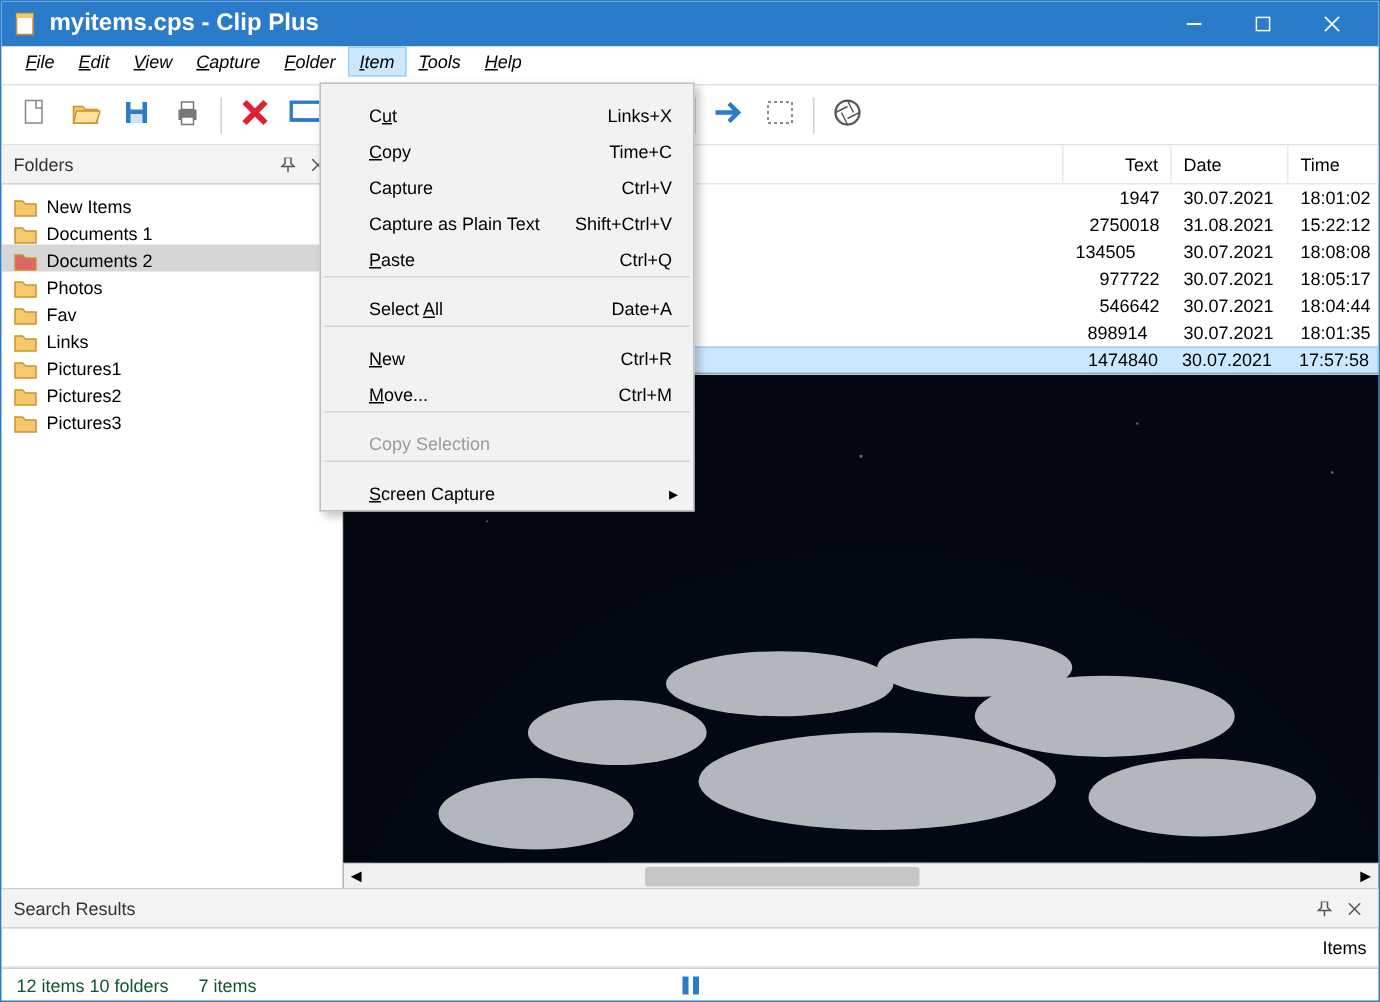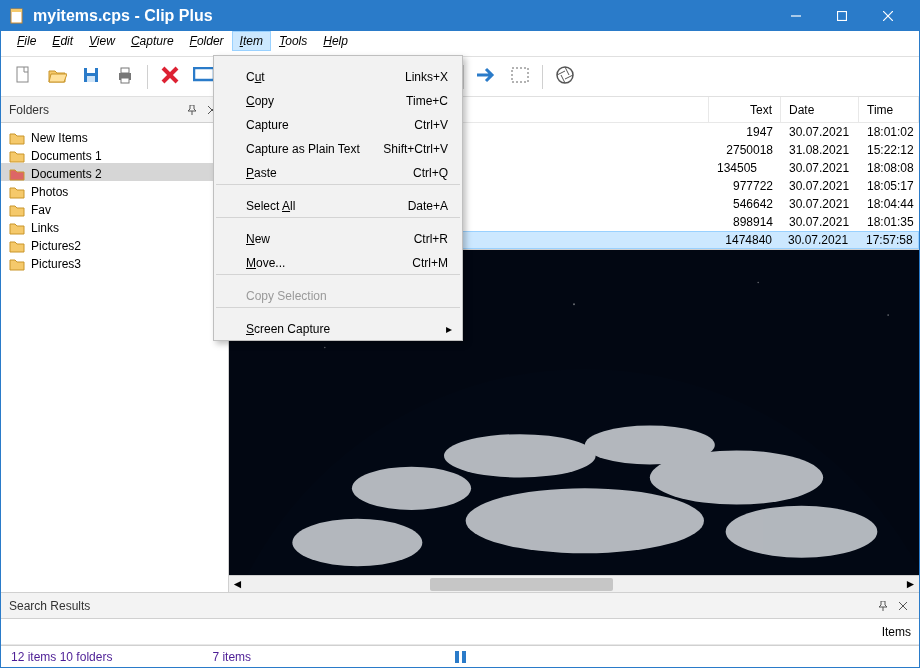--- a/index.html
+++ b/index.html
@@ -41,21 +41,21 @@
 .dropdown { position: absolute; left: 213px; top: 55px; width: 250px; background:#f2f2f2; border:1px solid #bfbfbf; box-shadow: 3px 3px 6px rgba(0,0,0,0.25); padding: 4px 0; z-index: 100; }
 .dropdown .ditem { height: 24px; display:flex; align-items:flex-end; padding: 0 14px 0 32px; position:relative; }
 .dropdown .ditem.disabled { color:#9a9a9a; }
 .dropdown .ditem .lbl .ul { text-decoration: underline; }
 .dropdown .ditem .shc { position:absolute; right:14px; }
 .dropdown .dsep { height:1px; background:#d4d4d4; margin: 4px 2px; }
 .dropdown .arrowr { position:absolute; right:10px; }
 .search { border-top:1px solid #d0d0d0; }
 .search .pane-hdr { background:#f3f3f3; }
 .search .search-row { height:26px; display:flex; align-items:center; padding:0 8px; border-bottom:1px solid #e8e8e8;justify-content:flex-end; }
-.status { height: 22px; border-top:1px solid #d0d0d0; display:flex; align-items:center; padding:0 10px; gap: 20px; color:#4c1d95; font-size:12px; position:relative; }
+.status { height: 22px; border-top:1px solid #d0d0d0; display:flex; align-items:center; padding:0 10px; gap: 20px; color:#14532d; font-size:12px; position:relative; }
 .status .pbar { position:absolute; left:50%; transform:translateX(-50%); width:18px; height:14px; display:flex; gap:3px; align-items:center; justify-content:center; }
 .status .pbar span { width:4px; height:12px; background:#2a7bc9; }
 </style>
 </head>
 <body>
 
 <div class="titlebar">
   <span class="icon">
     <svg width="16" height="16">
         <rect x="2" y="1" width="11" height="14" fill="#fff" stroke="#d08a2a"></rect>
@@ -244,20 +244,26 @@
         <div class="folder-item">
           <span class="folder-icon"><svg width="16" height="14">
               <path d="M1 3h5l2 2h7v8H1z" fill="#f5c96b" stroke="#c9952a"></path>
             </svg></span>
           <span>Links</span>
         </div>
         <div class="folder-item">
           <span class="folder-icon"><svg width="16" height="14">
               <path d="M1 3h5l2 2h7v8H1z" fill="#f5c96b" stroke="#c9952a"></path>
             </svg></span>
+          <span>Pictures1</span>
+        </div>
+        <div class="folder-item">
+          <span class="folder-icon"><svg width="16" height="14">
+              <path d="M1 3h5l2 2h7v8H1z" fill="#f5c96b" stroke="#c9952a"></path>
+            </svg></span>
           <span>Pictures2</span>
         </div>
         <div class="folder-item">
           <span class="folder-icon"><svg width="16" height="14">
               <path d="M1 3h5l2 2h7v8H1z" fill="#f5c96b" stroke="#c9952a"></path>
             </svg></span>
           <span>Pictures3</span>
         </div>
       </div>
   </div>
@@ -295,21 +301,21 @@
           <div class="cell" style="width:60px">18:05:17</div>
         </div>
         <div class="row">
           <div class="cell" style="flex:1"></div>
           <div class="cell" style="width:72px;text-align:right">546642</div>
           <div class="cell" style="width:78px">30.07.2021</div>
           <div class="cell" style="width:60px">18:04:44</div>
         </div>
         <div class="row">
           <div class="cell" style="flex:1"></div>
-          <div class="cell" style="width:72px;text-align:right">898914</div>
+          <div class="cell" style="width:72px;text-align:center">898914</div>
           <div class="cell" style="width:78px">30.07.2021</div>
           <div class="cell" style="width:60px">18:01:35</div>
         </div>
         <div class="row selected">
           <div class="cell" style="flex:1"></div>
           <div class="cell" style="width:72px;text-align:right">1474840</div>
           <div class="cell" style="width:78px">30.07.2021</div>
           <div class="cell" style="width:60px">17:57:58</div>
         </div>
       </div>
@@ -375,21 +381,21 @@
         </svg>
       </span>
   </div>
   <div class="search-row">
     <span>Items</span>
   </div>
 </div>
 
 <div class="status">
   <span>12 items  10 folders</span>
-  <span style="margin-left:80px">7 items</span>
+  <span style="">7 items</span>
   <div class="pbar">
       <span></span>
       <span></span>
     </div>
 </div>
 
 <div class="dropdown" id="dropdown">
     <div class="ditem">
       <span class="lbl">C<span class="ul">u</span>t</span>
       <span class="shc">Links+X</span>

